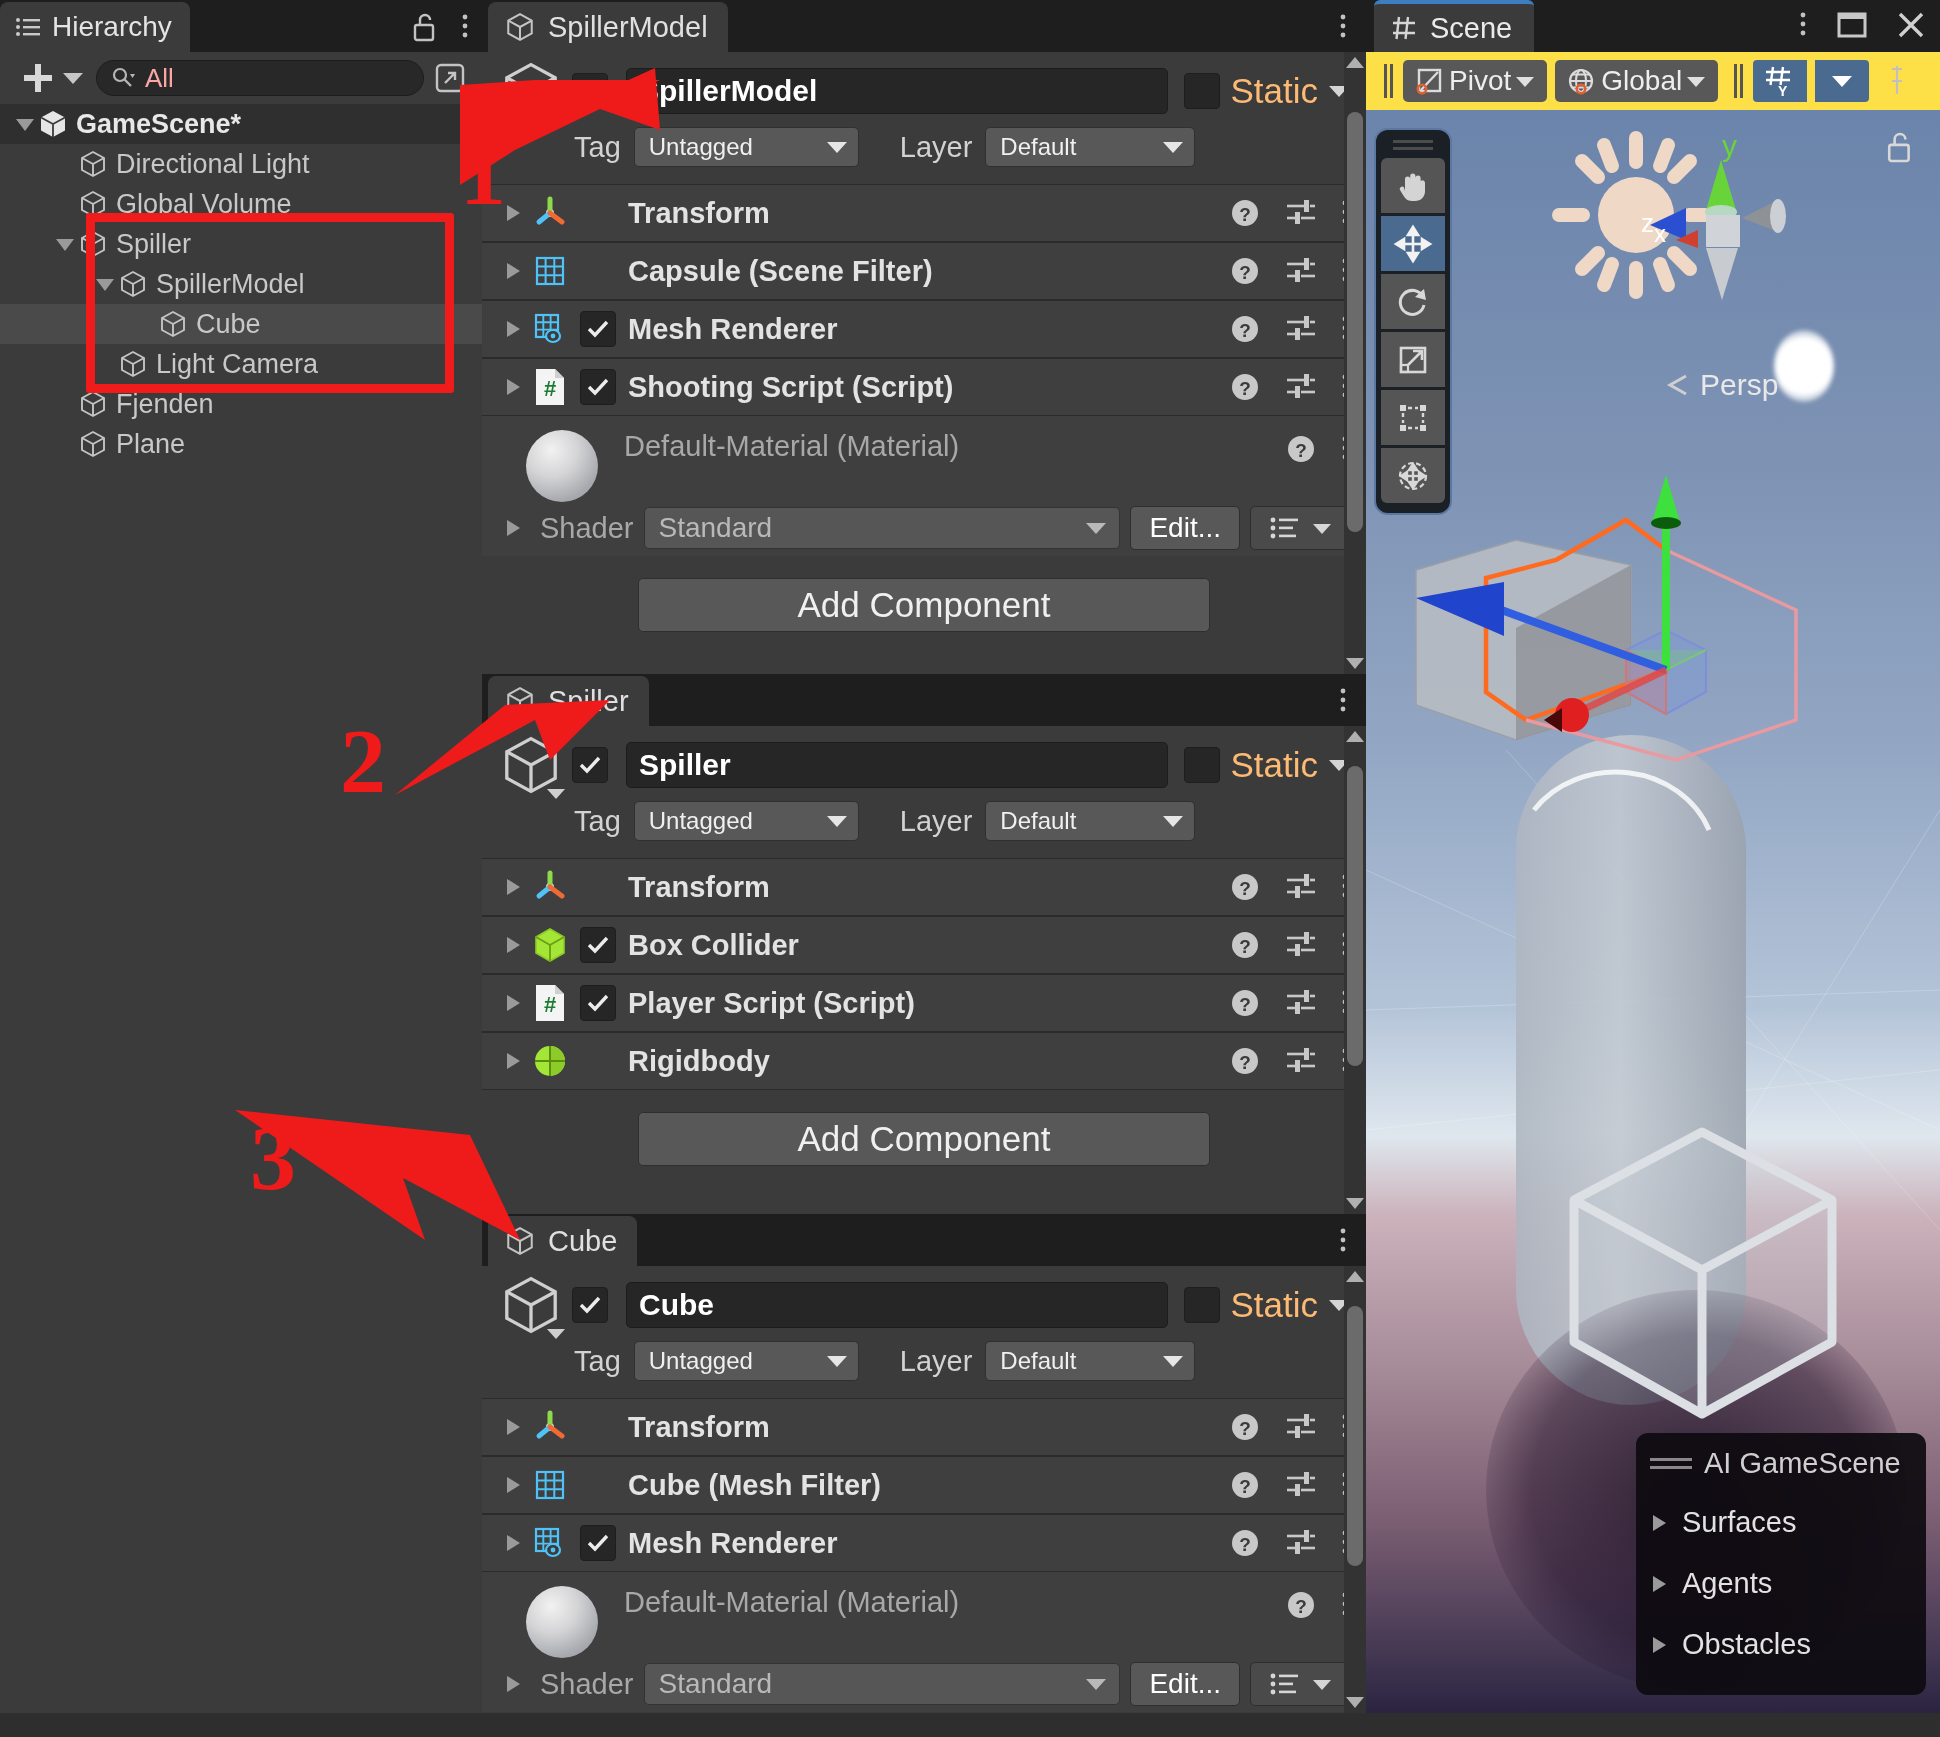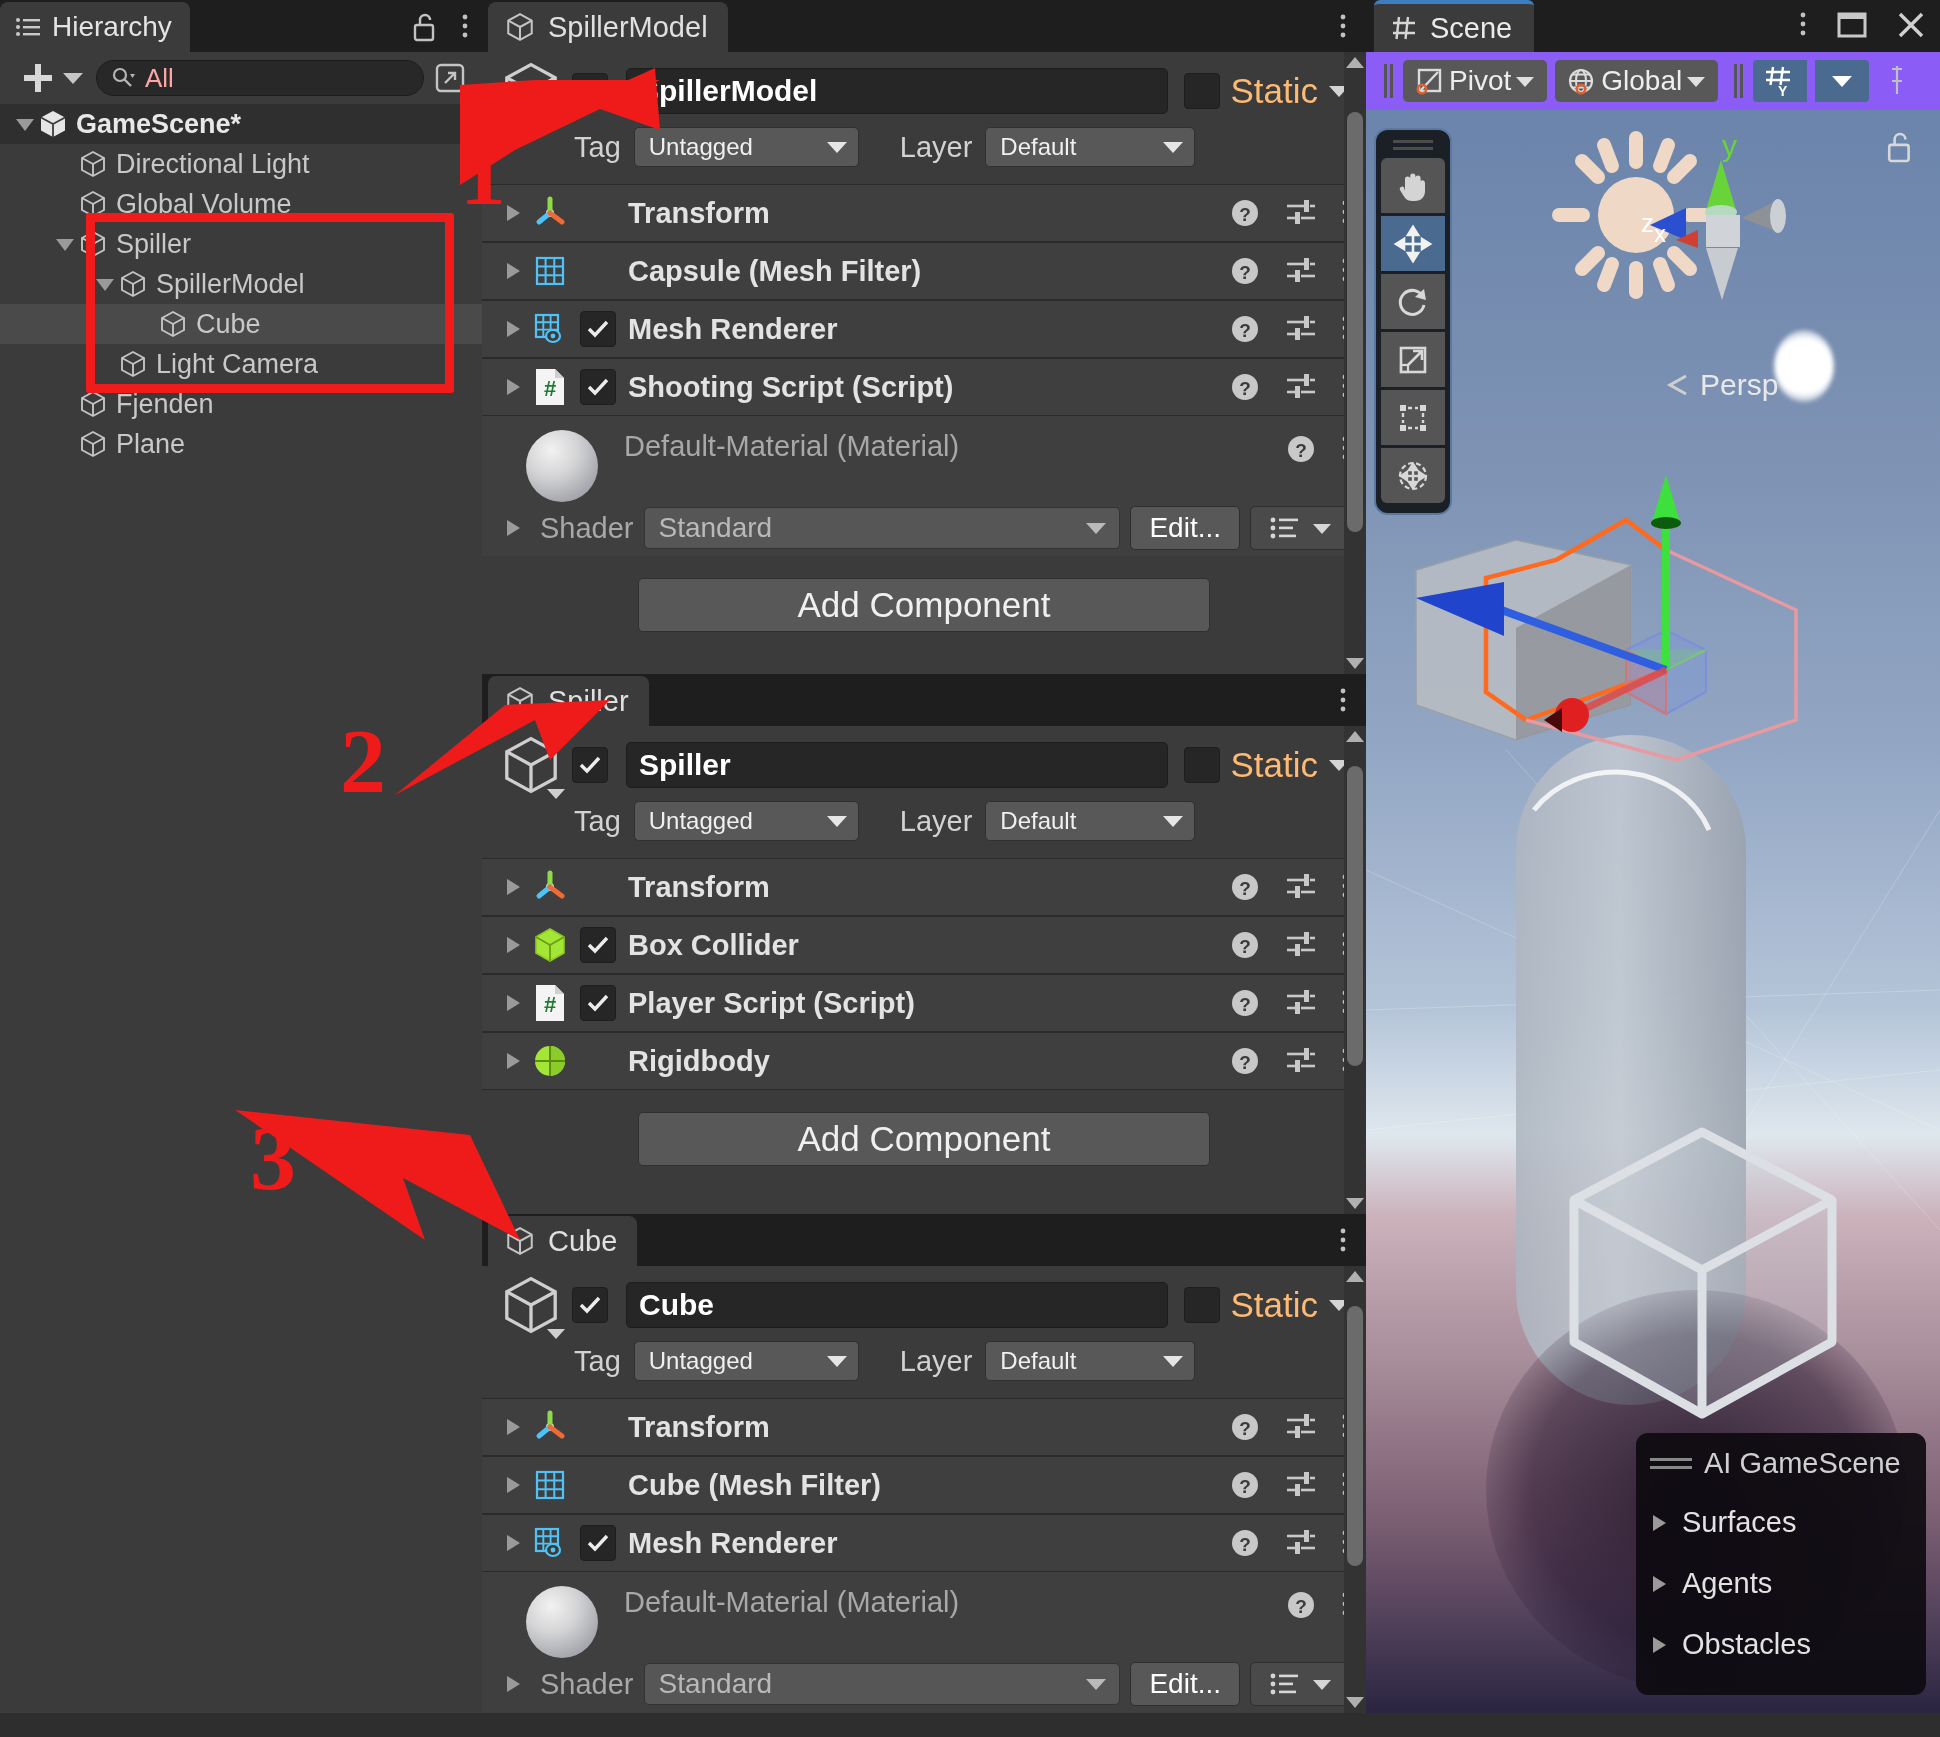--- a/index.html
+++ b/index.html
@@ -103,21 +103,21 @@
 
   
   #scene { position:absolute; left:1366px; top:0; right:0; height:1713px; background:#383838; }
   .scene-tabstrip { height:52px; background:#1e1e1e; position:relative; }
   .scene-tab {
     position:absolute; left:8px; top:0; height:52px; padding:0 22px 0 16px; background:#3b3b3b;
     border-top:4px solid #3d7ec0; border-radius:6px 6px 0 0;
     display:flex; align-items:center; gap:12px; color:#eaeaea; font-size:29px;
   }
   .win-ctrls { position:absolute; right:14px; top:10px; display:flex; align-items:center; gap:28px; }
-  .scene-toolbar { height:58px; background:#8b5cf6; display:flex; align-items:center; padding:0 10px; gap:8px; }
+  .scene-toolbar { height:58px; background:#fde047; display:flex; align-items:center; padding:0 10px; gap:8px; }
   .sep { width:3px; height:34px; background:#555; margin:0 8px; box-shadow:6px 0 0 #555; }
   .tb-pill { height:42px; background:#585858; border-radius:5px; display:flex; align-items:center;
     padding:0 12px 0 10px; gap:4px; color:#eee; font-size:28px; }
   .tb-blue { height:42px; background:#4a6b8f; border-radius:4px 0 0 4px; display:flex; align-items:center;
     justify-content:center; padding:0 10px; }
   .tb-blue2 { height:42px; width:54px; background:#4a6b8f; border-radius:0 4px 4px 0; display:flex;
     align-items:center; justify-content:center; }
   .viewport { position:absolute; left:0; top:110px; right:0; bottom:0; overflow:hidden; }
   .sky { position:absolute; inset:0;
     background:linear-gradient(180deg,#6b84ab 0%,#7e93b4 22%,#93a7c4 40%,#b4c4d8 56%,#dfe7ee 64%,#cbb2bb 69%,#a88d9a 78%,#7b5e72 88%,#3f3450 97%,#2a2440 100%); }
@@ -457,21 +457,21 @@
                 <polygon points="3,2 16,10 3,18" fill="#9a9a9a"></polygon>
               </svg>
             </span>
             <span class="cicon">
               <svg width="36" height="36" viewBox="0 0 36 36">
                 <rect x="5" y="5" width="26" height="26" fill="none" stroke="#4fc3f7" stroke-width="2.2"></rect>
                 <path d="M13.6 5 V31 M22.3 5 V31 M5 13.6 H31 M5 22.3 H31" stroke="#4fc3f7" stroke-width="2"></path>
               </svg>
             </span>
             <span style="width:36px;flex:0 0 36px"></span>
-            <span class="cname">Capsule (Mesh Filter)</span>
+            <span class="cname">Capsule (Scene Filter)</span>
             <span class="comp-right">
               <span>
                 <svg width="34" height="34" viewBox="0 0 34 34">
                   <circle cx="17" cy="17" r="13" fill="#c8c8c8"></circle>
                   <text x="17" y="25" font-size="19" font-weight="bold" text-anchor="middle" fill="#3b3b3b" font-family="Liberation Sans">?</text>
                 </svg>
               </span>
               <span>
                 <svg width="34" height="30" viewBox="0 0 34 30">
                   <g stroke="#c8c8c8" stroke-width="2.6" fill="none">

